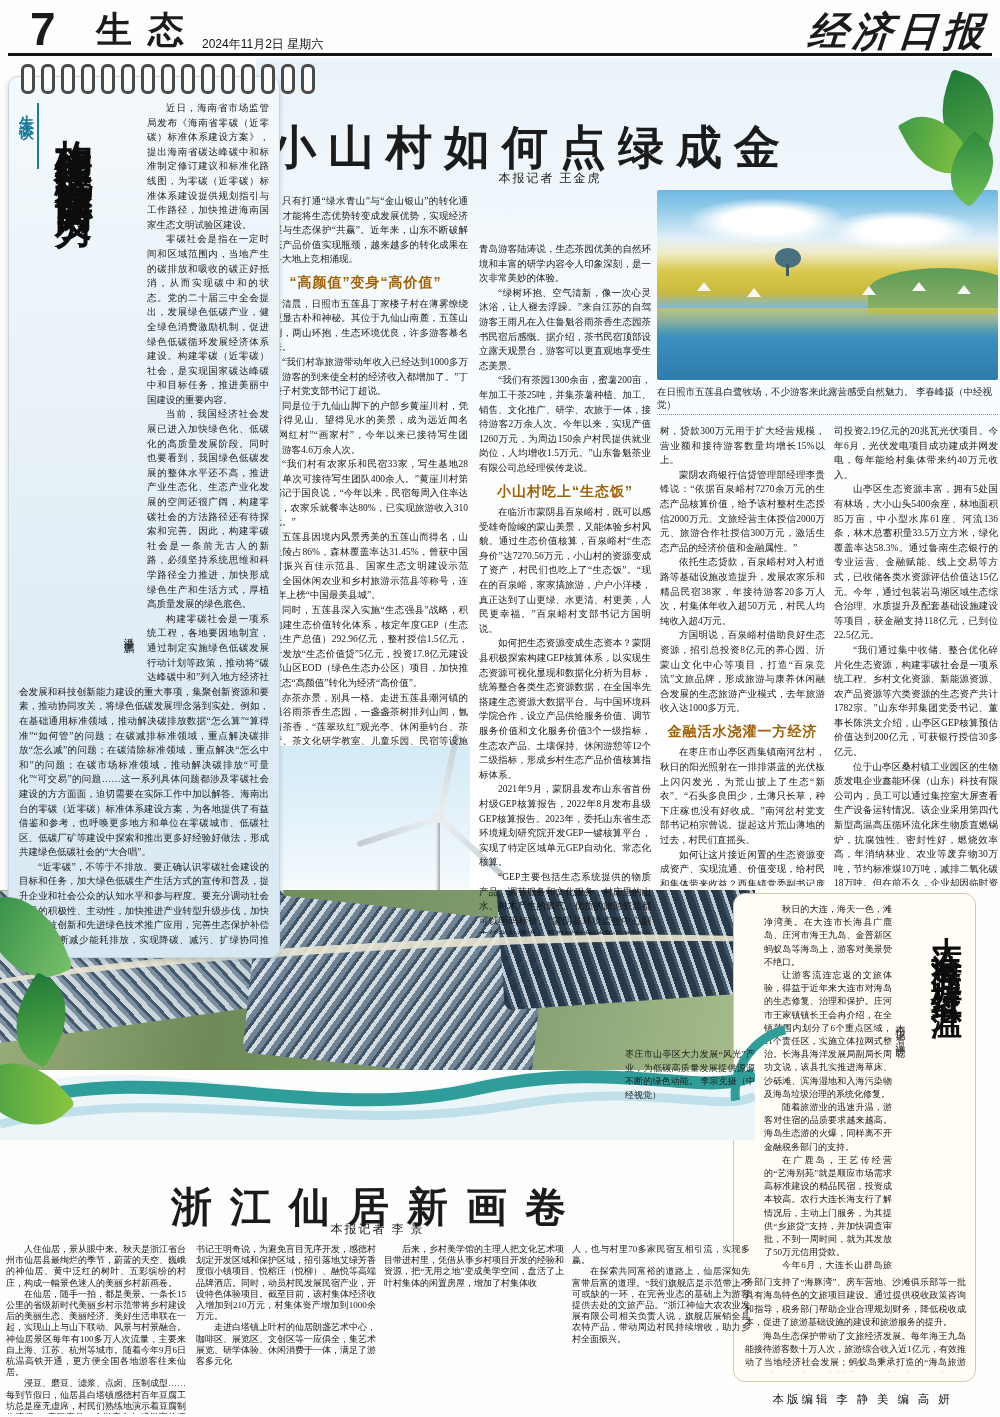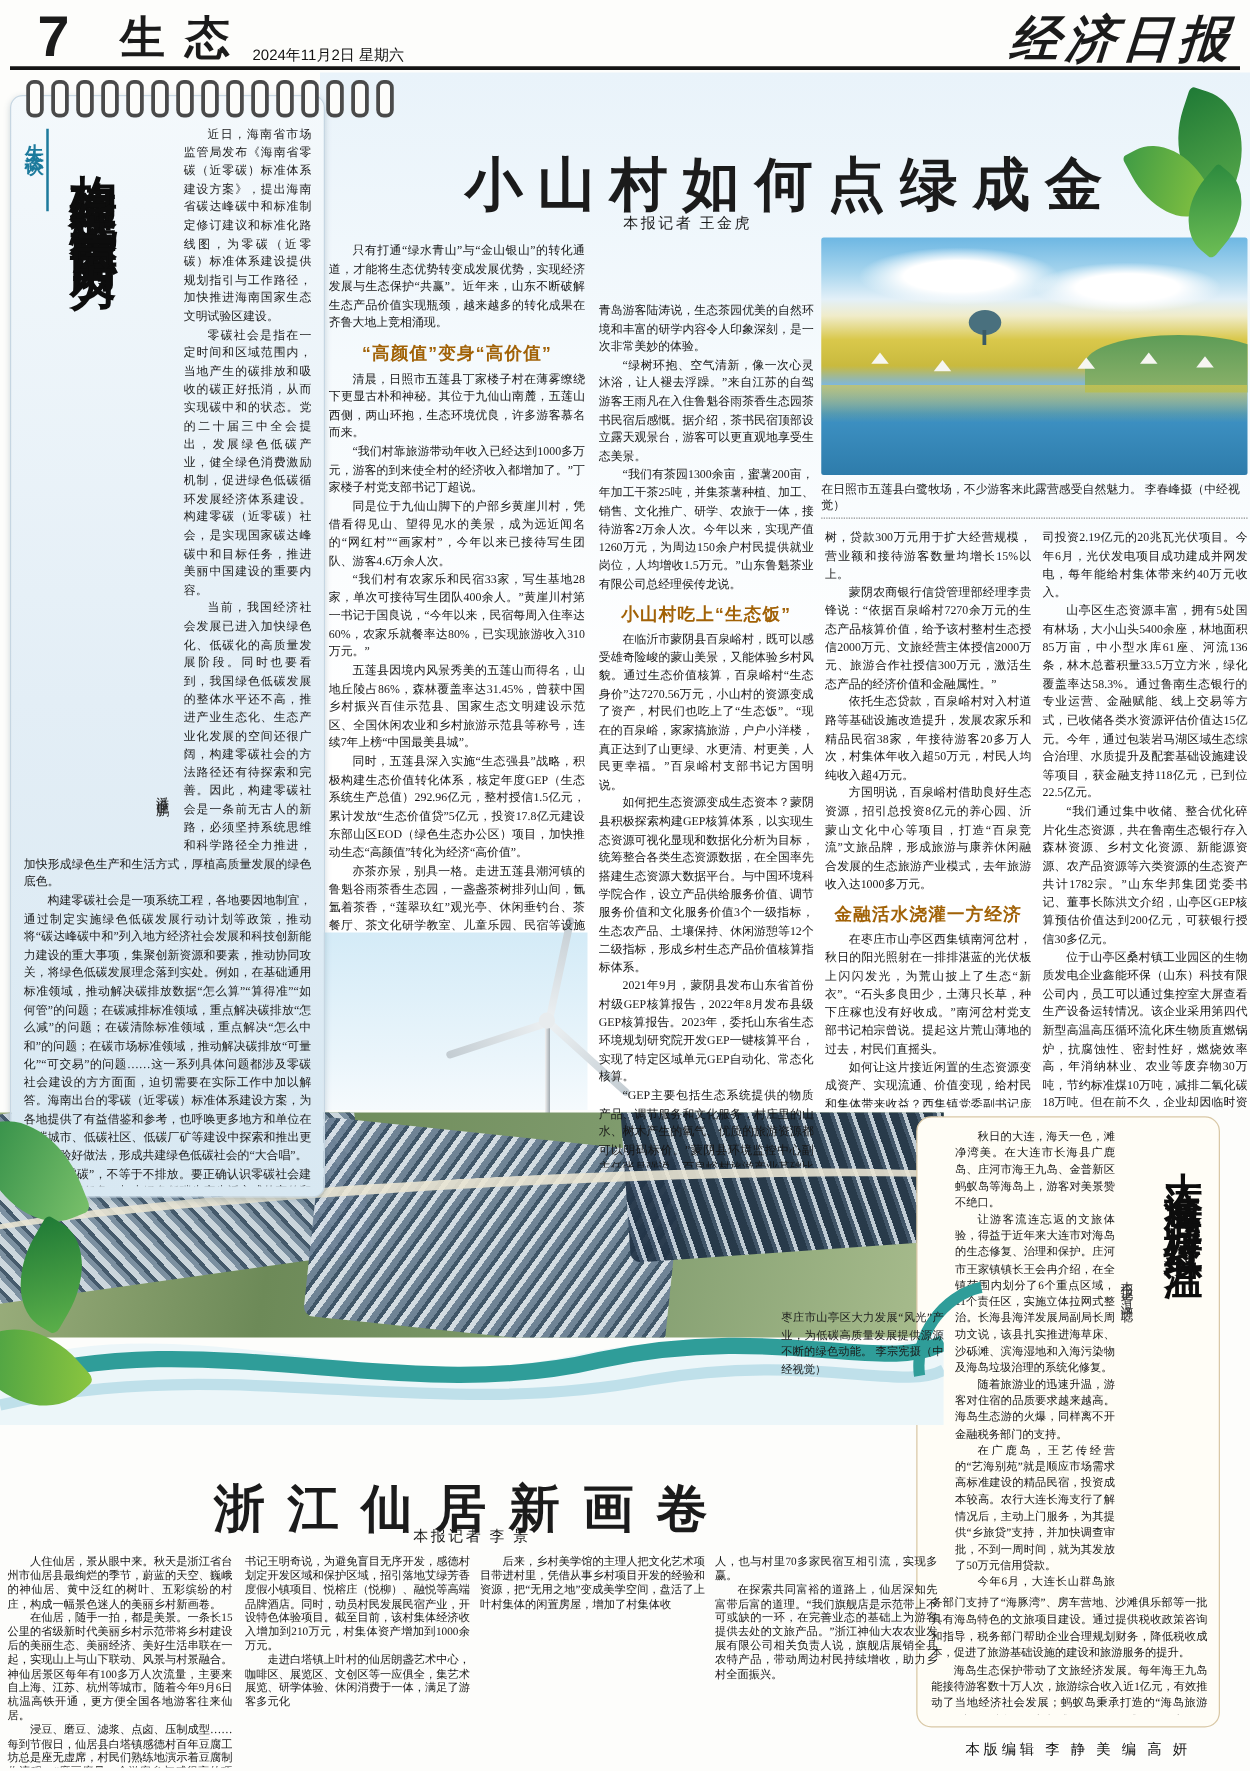--- a/index.html
+++ b/index.html
@@ -13,36 +13,36 @@
            font-size:36px;font-weight:900;letter-spacing:16px;line-height:1;}
   .page-date{position:absolute;left:202px;top:36px;font-size:12px;font-family:"Liberation Sans",sans-serif;color:#111;}
   .masthead{position:absolute;right:12px;top:4px;font-size:40px;font-weight:900;font-style:italic;
            letter-spacing:5px;transform:skewX(-4deg);}
   .head-rule{position:absolute;left:8px;right:8px;top:53px;height:2.5px;background:#141414;}
   .main-bg{position:absolute;left:256px;top:58px;width:744px;height:830px;z-index:0;
            background:linear-gradient(180deg,#e9f3fa 0%,#f5fafd 28%,#ffffff 62%);}
   
   .eco-box{position:absolute;left:8px;top:76px;width:250px;height:880px;z-index:3;
            background:linear-gradient(180deg,#f4f9fc 0%,#e3eef6 55%,#d8e8f2 100%);
-           border:1px solid #c6d6e2;border-radius:10px;box-shadow:0 2px 5px rgba(60,90,110,.25);}
+           border:1px solid #c6d6e2;border-radius:10px;box-shadow:0 2px 5px rgba(60,90,110,.25);padding-left:20px;}
   .rings{position:absolute;top:-13px;left:12px;display:flex;gap:6px;z-index:4;}
   .ring{width:8px;height:24px;border:3px solid #4a4a4a;border-radius:6px;background:#fdfdfb;}
   .eco-inner{position:absolute;left:10px;right:10px;top:24px;bottom:8px;overflow:hidden;
              font-size:9.5px;line-height:14.6px;text-align:justify;}
   .eco-float{float:left;width:128px;height:578px;position:relative;}
   .eco-label{position:absolute;left:0;top:2px;writing-mode:vertical-rl;font-family:"Liberation Sans",sans-serif;
              font-size:15px;font-weight:700;color:#1c7a9c;letter-spacing:5px;
              border-right:2px solid #1c7a9c;padding-right:3px;height:66px;}
   .eco-title{position:absolute;left:24px;top:8px;writing-mode:vertical-rl;
              font-family:"Liberation Sans",sans-serif;font-size:38px;font-weight:900;
              letter-spacing:6px;line-height:1.6;color:#0d0d0d;height:566px;}
   .eco-author{position:absolute;left:102px;top:528px;writing-mode:vertical-rl;font-size:10.5px;
              color:#222;letter-spacing:3px;}
   
-  .main-title{position:absolute;left:270px;top:86px;width:726px;text-align:center;z-index:2;
+  .main-title{position:absolute;left:270px;top:86px;width:726px;text-align:left;z-index:2;
              font-family:Liberation Sans, sans-serif;font-size:46px;font-weight:900;letter-spacing:12px;}
   .main-byline{position:absolute;left:270px;top:170px;width:560px;text-align:center;font-size:12px;
              letter-spacing:2px;z-index:2;}
   .newscol{position:absolute;font-size:9.5px;line-height:14.6px;color:#161616;overflow:hidden;
              z-index:2;text-align:justify;}
   .para{margin:0;text-indent:2em;}
   .para.cont{text-indent:0;}
   .subhead{font-family:"Liberation Sans",sans-serif;font-weight:700;font-size:14px;
              text-align:center;margin:8px 0 7px;letter-spacing:1px;color:#a16207;}
   .col1{left:263px;top:194px;width:205px;height:556px;}
@@ -207,21 +207,21 @@
       <p class="para">蒙阴农商银行信贷管理部经理李贵锋说：“依据百泉峪村7270余万元的生态产品核算价值，给予该村整村生态授信2000万元、文旅经营主体授信2000万元、旅游合作社授信300万元，激活生态产品的经济价值和金融属性。”</p>
       <p class="para">依托生态贷款，百泉峪村对入村道路等基础设施改造提升，发展农家乐和精品民宿38家，年接待游客20多万人次，村集体年收入超50万元，村民人均纯收入超4万元。</p>
       <p class="para">方国明说，百泉峪村借助良好生态资源，招引总投资8亿元的养心园、沂蒙山文化中心等项目，打造“百泉竞流”文旅品牌，形成旅游与康养休闲融合发展的生态旅游产业模式，去年旅游收入达1000多万元。</p>
       <h3 class="subhead">金融活水浇灌一方经济</h3>
       <p class="para">在枣庄市山亭区西集镇南河岔村，秋日的阳光照射在一排排湛蓝的光伏板上闪闪发光，为荒山披上了生态“新衣”。“石头多良田少，土薄只长草，种下庄稼也没有好收成。”南河岔村党支部书记柏宗曾说。提起这片荒山薄地的过去，村民们直摇头。</p>
       <p class="para">如何让这片接近闲置的生态资源变成资产、实现流通、价值变现，给村民和集体带来收益？西集镇党委副书记庞建科说，“我们将这些分散在每家每户的土地进行了集中收储，并存入区里的鲁南生态银行，以寻求商机。”</p>
     </div>
   <div class="newscol col4">
       <p class="para cont">司投资2.19亿元的20兆瓦光伏项目。今年6月，光伏发电项目成功建成并网发电，每年能给村集体带来约40万元收入。</p>
       <p class="para">山亭区生态资源丰富，拥有5处国有林场，大小山头5400余座，林地面积85万亩，中小型水库61座、河流136条，林木总蓄积量33.5万立方米，绿化覆盖率达58.3%。通过鲁南生态银行的专业运营、金融赋能、线上交易等方式，已收储各类水资源评估价值达15亿元。今年，通过包装岩马湖区域生态综合治理、水质提升及配套基础设施建设等项目，获金融支持118亿元，已到位22.5亿元。</p>
-      <p class="para">“我们通过集中收储、整合优化碎片化生态资源，共在鲁南生态银行存入森林资源、乡村文化资源、新能源资源、农产品资源等六类资源的生态资产共计1782宗。”山东华邦集团党委书记、董事长陈洪文介绍，山亭区GEP核算预估价值达到200亿元，可获银行授信30多亿元。</p>
+      <p class="para">“我们通过集中收储、整合优化碎片化生态资源，构建零碳社会是一项系统工程、乡村文化资源、新能源资源、农产品资源等六类资源的生态资产共计1782宗。”山东华邦集团党委书记、董事长陈洪文介绍，山亭区GEP核算预估价值达到200亿元，可获银行授信30多亿元。</p>
       <p class="para">位于山亭区桑村镇工业园区的生物质发电企业鑫能环保（山东）科技有限公司内，员工可以通过集控室大屏查看生产设备运转情况。该企业采用第四代新型高温高压循环流化床生物质直燃锅炉，抗腐蚀性、密封性好，燃烧效率高，年消纳林业、农业等废弃物30万吨，节约标准煤10万吨，减排二氧化碳18万吨。但在前不久，企业却因临时资金周转紧张，发展陷入困境。了解到这一情况后，当地金融机构仅用3天时间便发放了1300万元新能源贷款。</p>
     </div>
 
   <div style="position:absolute;left:905px;top:76px;width:95px;height:130px;z-index:3;">
     <div class="leaf" style="left:34px;top:0;width:58px;height:78px;transform:rotate(18deg);background:linear-gradient(135deg,#1f7a36,#57a84a);"></div>
     <div class="leaf" style="left:6px;top:34px;width:50px;height:70px;transform:rotate(-28deg);background:linear-gradient(135deg,#3f9b45,#8cc63f);"></div>
     <div class="leaf" style="left:44px;top:62px;width:46px;height:62px;transform:rotate(40deg);background:linear-gradient(135deg,#2c8a3e,#6fbf55);"></div>
   </div>
 
   <div class="sky-patch"></div>

